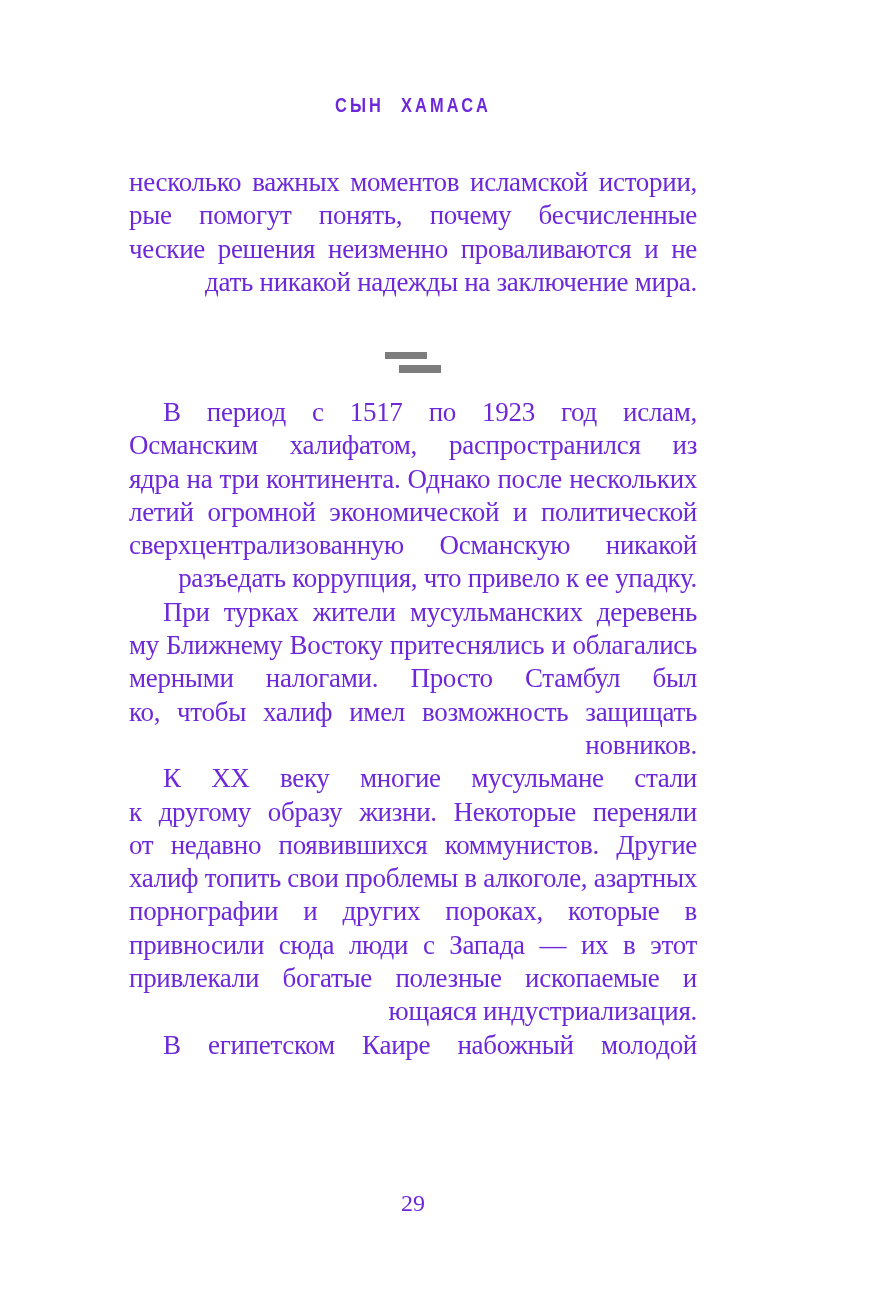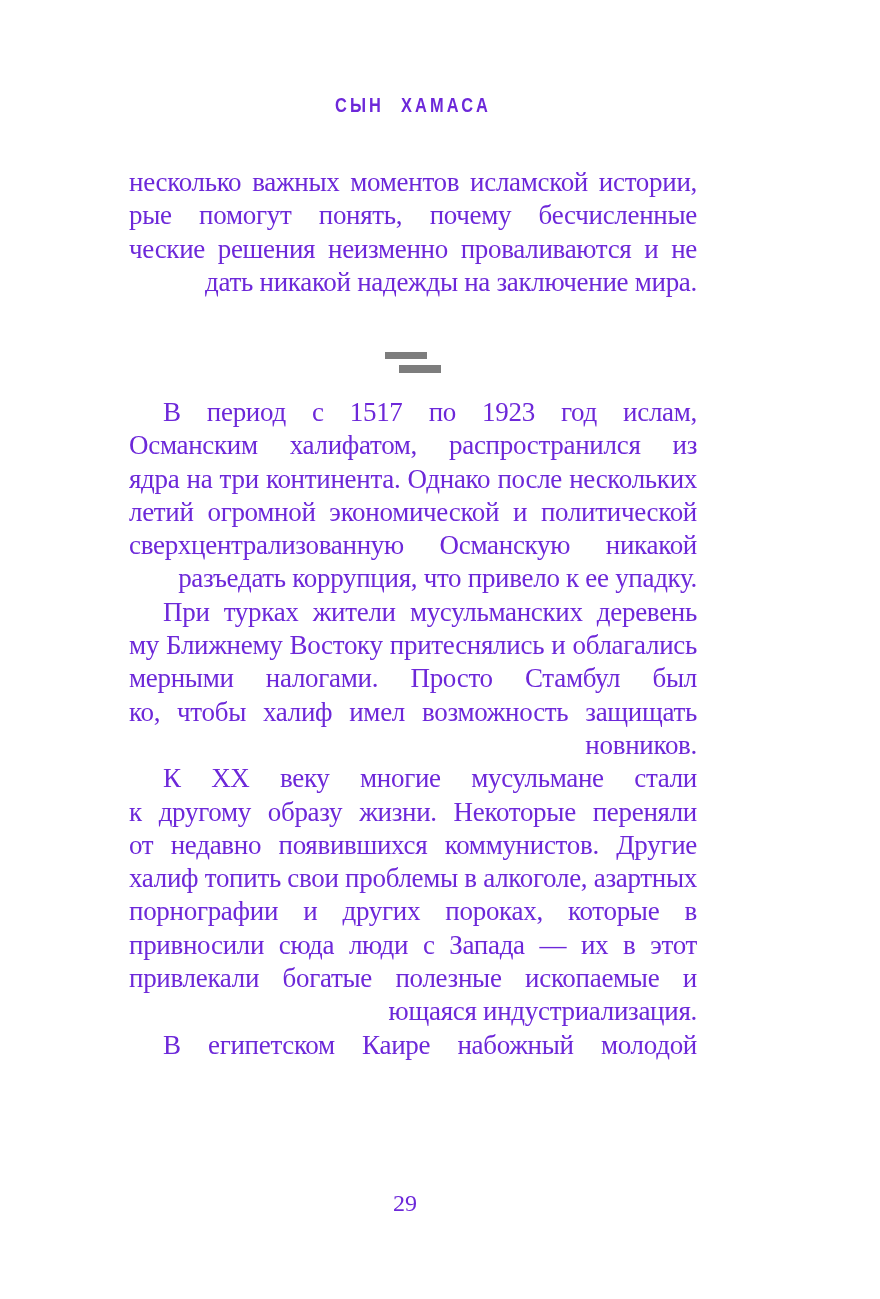--- a/index.html
+++ b/index.html
@@ -61,21 +61,21 @@
   .line--indent { padding-left: 34px; }
   .divider-bar {
     position: absolute;
     background: #7d7d7d;
   }
   #divider-top    { left: 385px; top: 352px; width: 42px; height: 7px; }
   #divider-bottom { left: 399px; top: 365px; width: 42px; height: 8px; }
   .folio {
     position: absolute;
     top: 1189px;
-    left: 121px;
+    left: 129px;
     width: 568px;
     text-align: center;
     font-size: 24px;
     line-height: 28px;
   }
 </style>
 </head>
 <body>
 
 <div class="page" style="background: rgb(255, 255, 255); color: #6d28d9; padding-left: 32px;">

